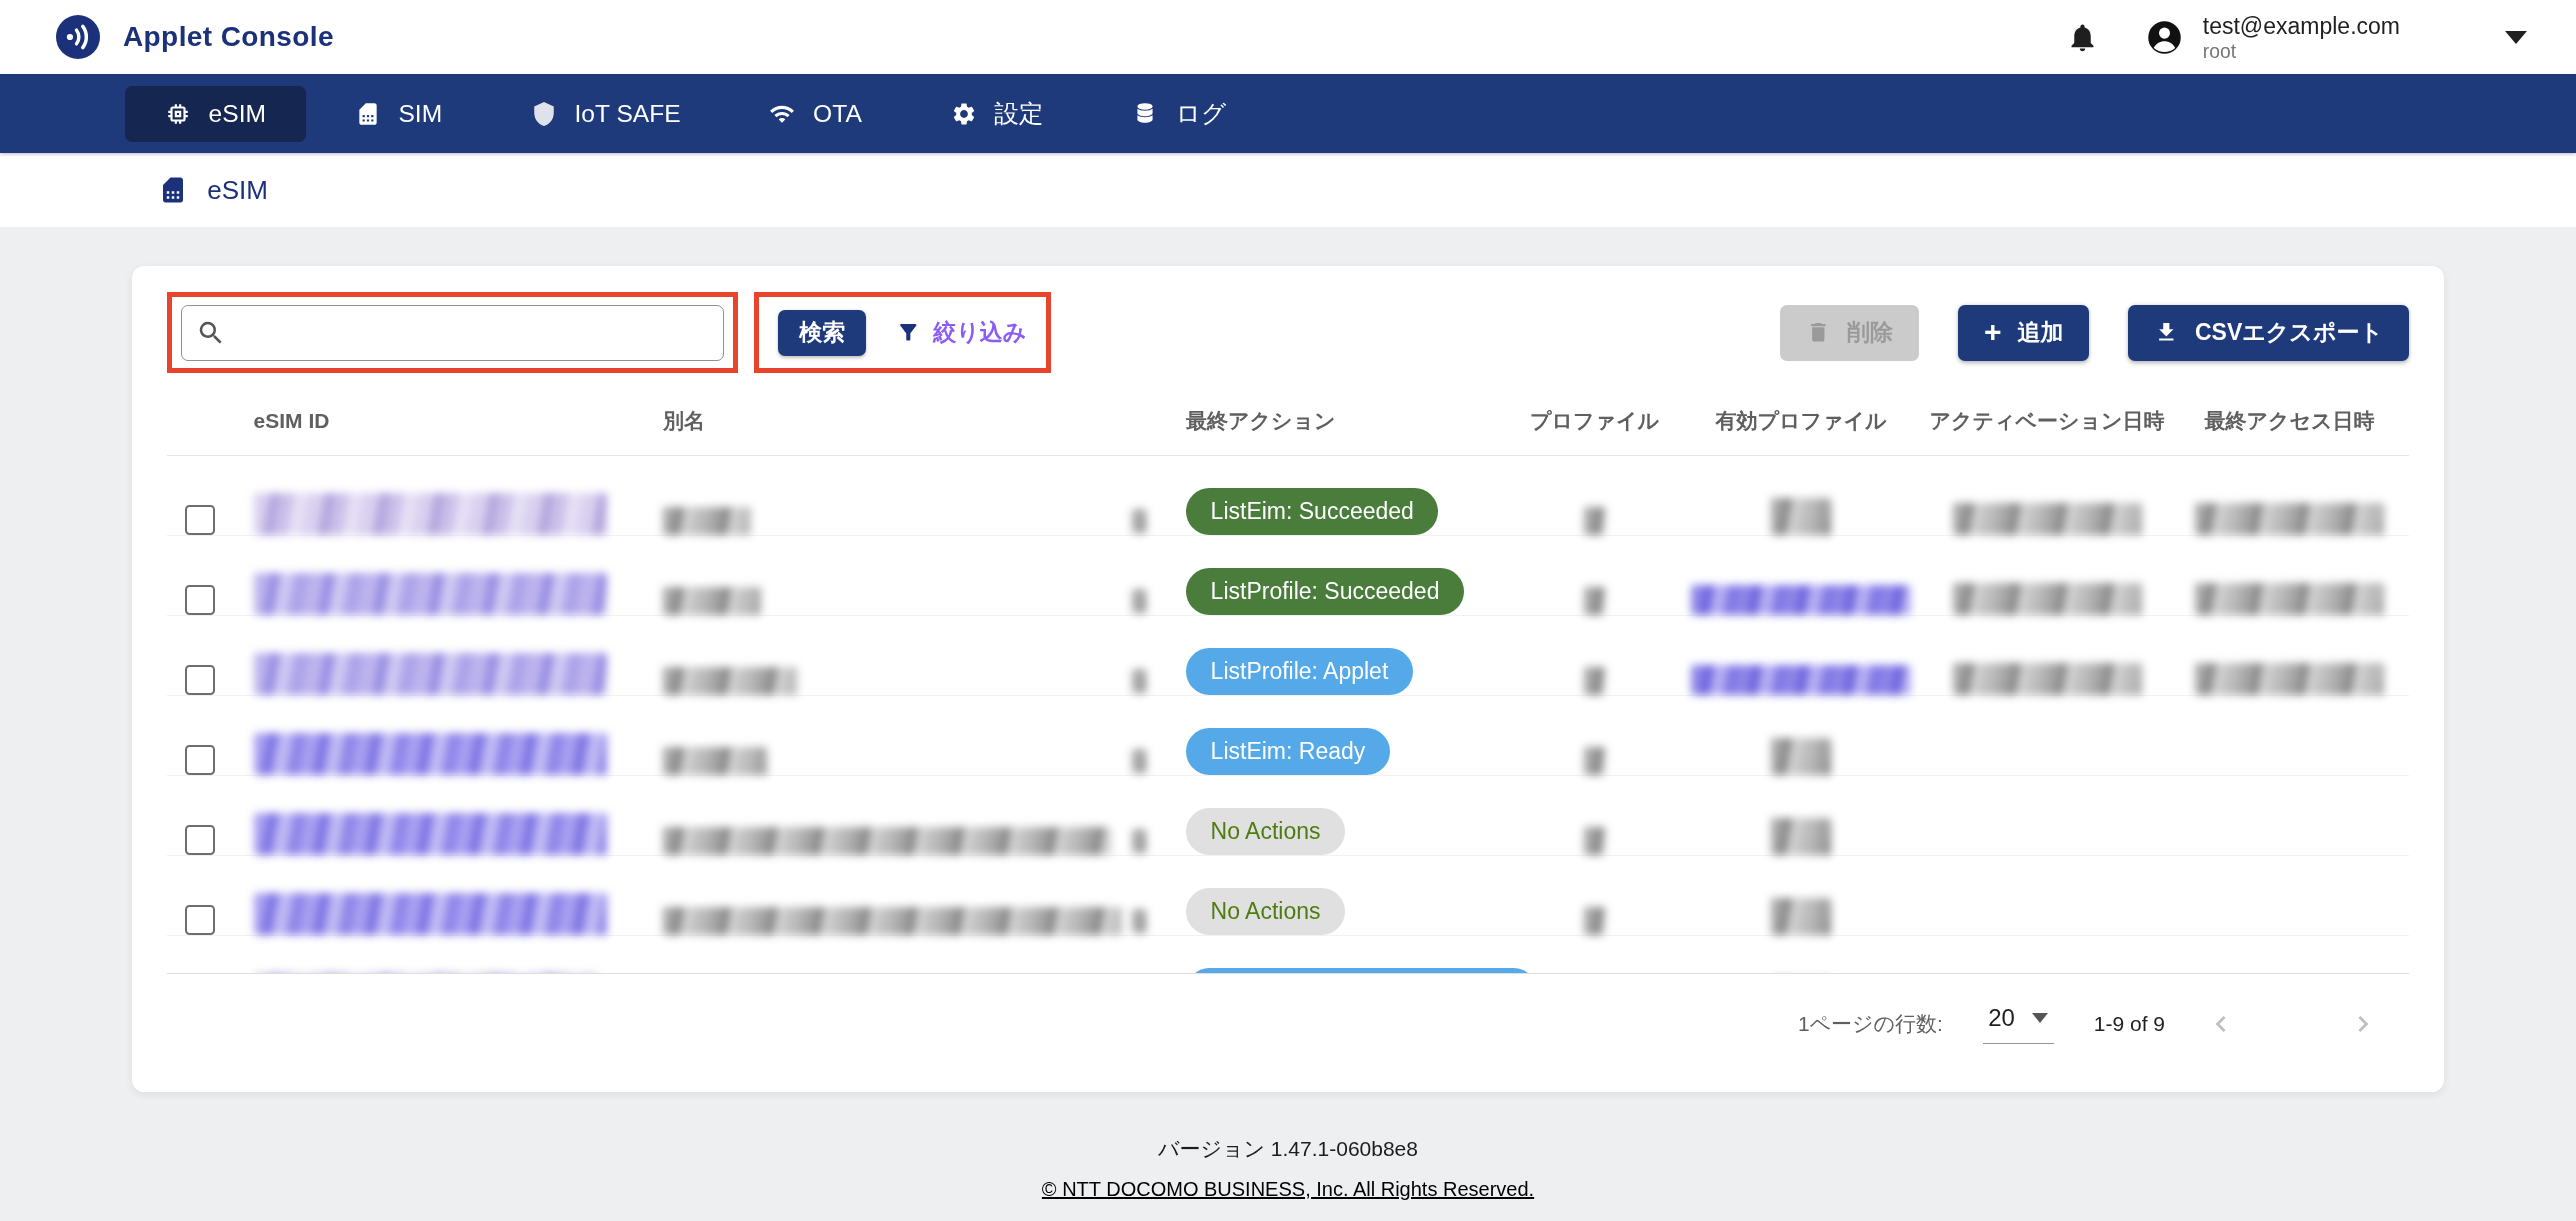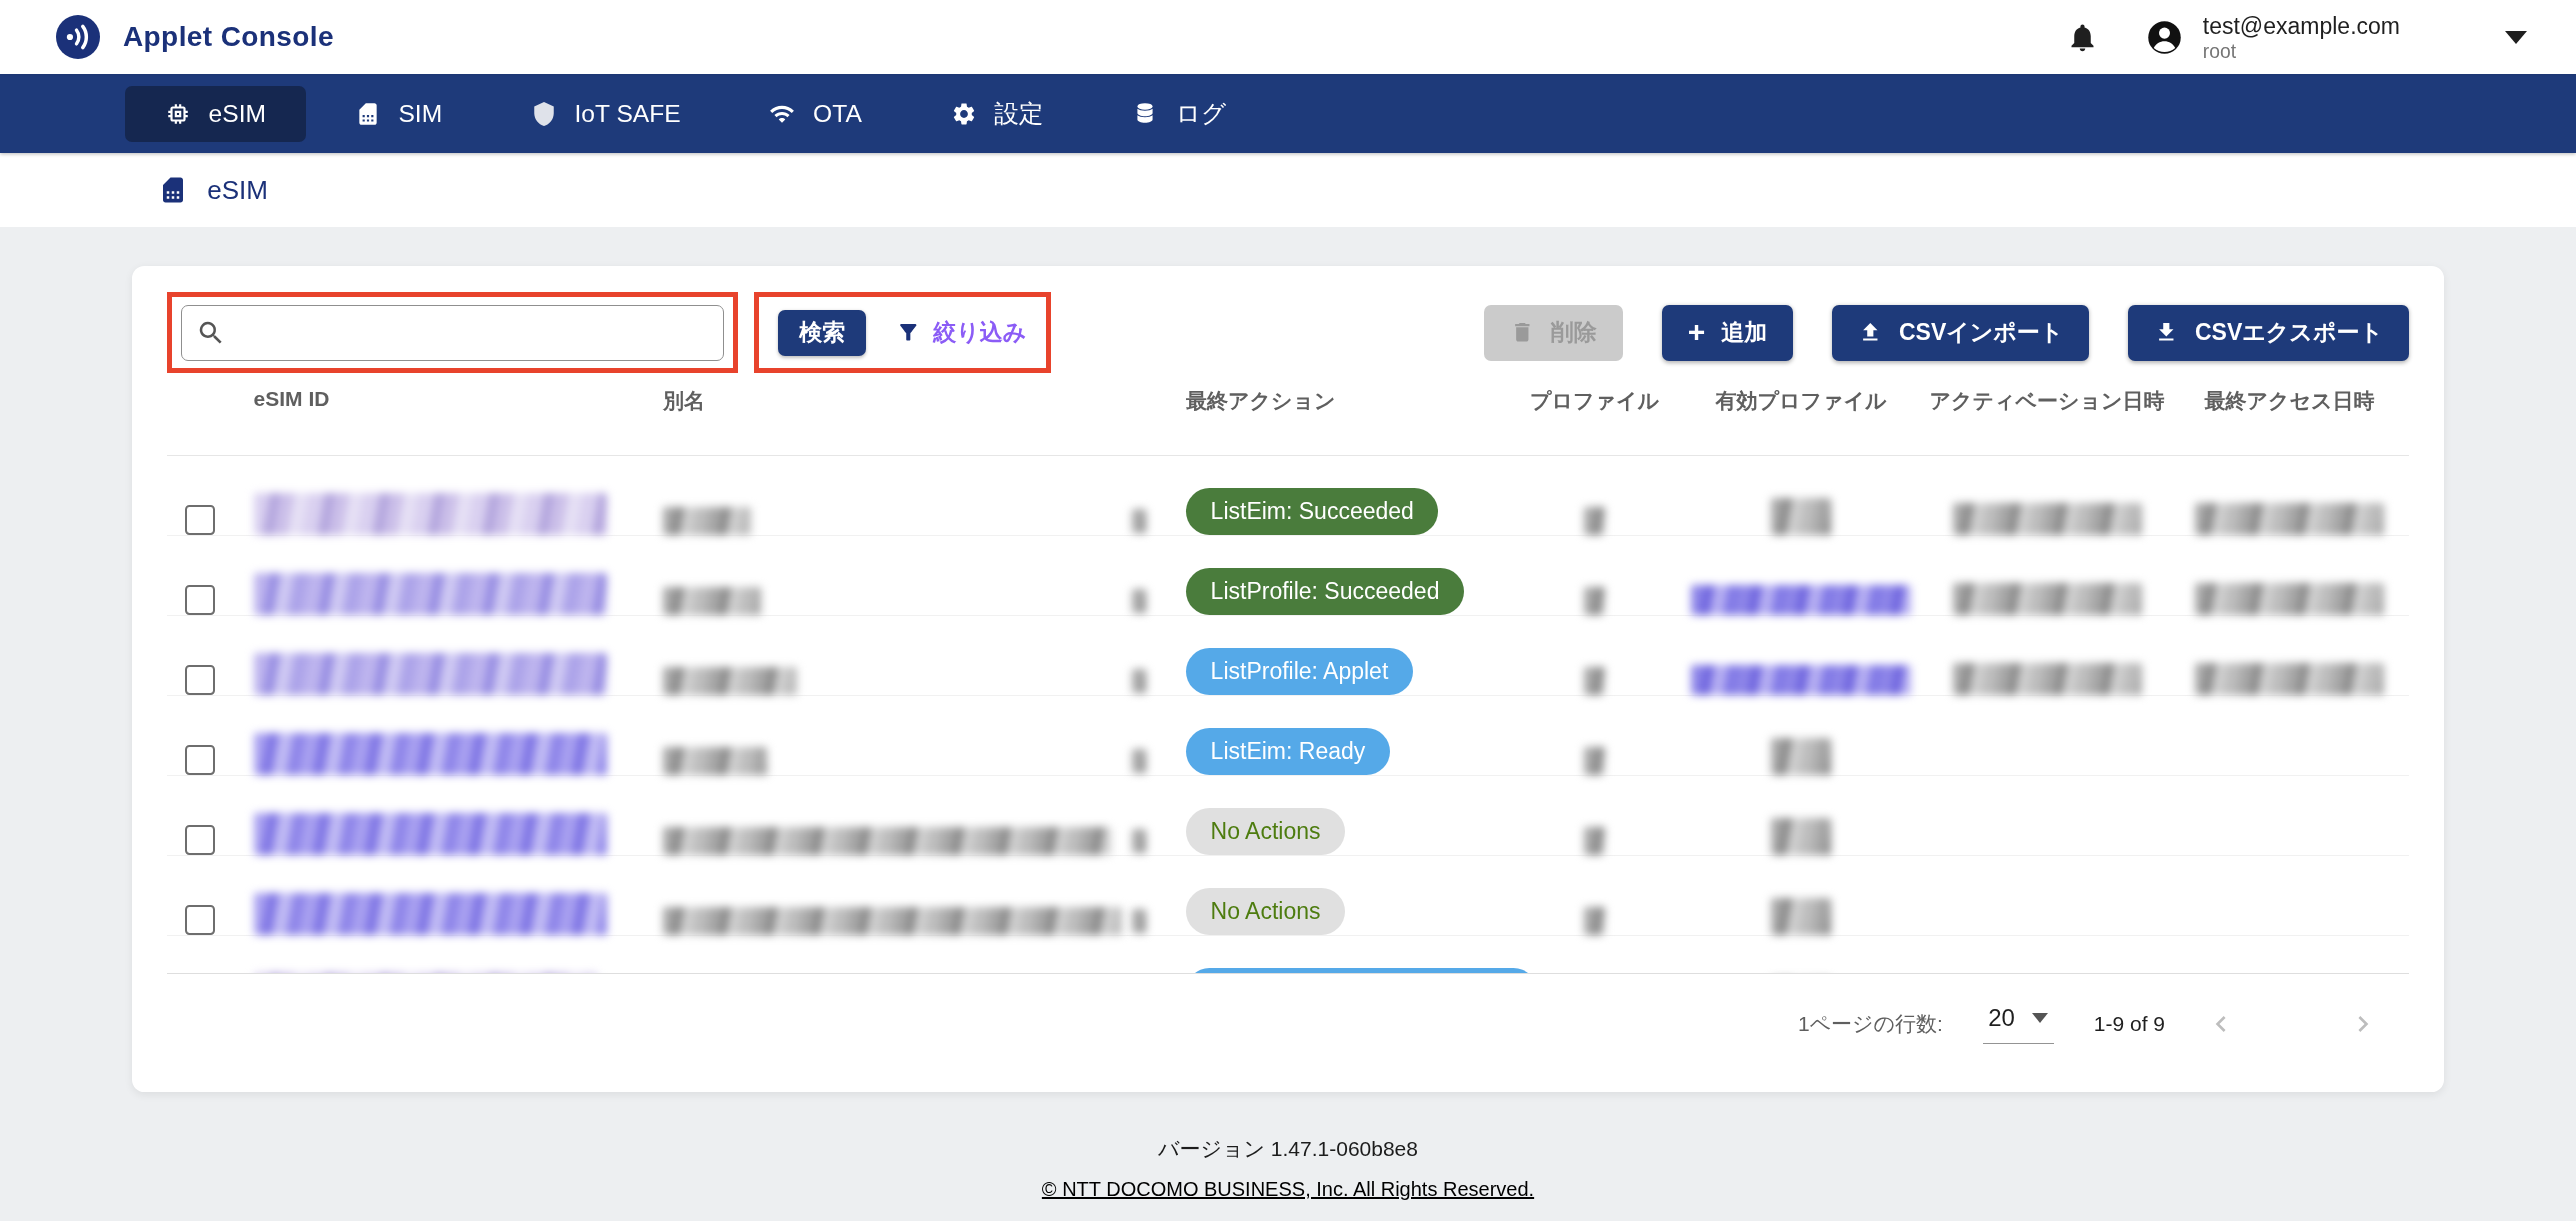--- a/index.html
+++ b/index.html
@@ -47,21 +47,21 @@
   .filter-link .icon { width: 24.6px; height: 24.6px; }
 
   .toolbar-right { margin-left: auto; display: flex; align-items: center; gap: 39px; }
   .btn { height: 56px; border-radius: 7px; padding: 0 26px; display: flex; align-items: center; gap: 16px; font-size: 23px; font-weight: bold; color: #fff; background: #1e3a7a; cursor: pointer; box-shadow: 0 1.8px 4.4px rgba(0,0,0,.3); white-space: nowrap; }
   .btn .icon { width: 24.6px; height: 24.6px; }
   .btn.disabled { background: #cbcbcb; color: #9a9a9a; box-shadow: none; cursor: default; }
   .btn .plus { font-size: 30px; font-weight: bold; line-height: 24.6px; }
 
   
   .table-viewport { height: 587px; overflow: hidden; border-bottom: 0.9px solid #dedede; margin-top: 14px; }
-  .thead { display: flex; align-items: flex-start; height: 69px; border-bottom: 0.9px solid #e6e6e6; color: #5f5f5f; font-size: 21px; font-weight: bold; }
+  .thead { display: flex; align-items: center; height: 69px; border-bottom: 0.9px solid #e6e6e6; color: #5f5f5f; font-size: 21px; font-weight: bold; }
   .tr { display: flex; align-items: flex-end; height: 80px; border-bottom: 1.8px solid #f1f1f1; }
   .cell { display: flex; align-items: center; }
   .c0 { width: 62px;  padding-left: 17.6px; }
   .c1 { width: 395px; padding-left: 24.6px; }
   .c2 { width: 536px; padding-left: 39px; padding-right: 14px; justify-content: space-between; }
   .c3 { width: 351px; padding-left: 26px; }
   .c4 { width: 167px; justify-content: center; }
   .c5 { width: 246px; justify-content: center; }
   .c6 { width: 246px; justify-content: center; }
   .c7 { flex: 1;      justify-content: center; }
@@ -232,28 +232,20 @@
           </span>
           <span>削除</span>
         </span>
         <span class="btn">
           <span class="plus">+</span>
           <span>追加</span>
         </span>
         <span class="btn">
           <span class="icon">
             <svg viewBox="0 0 24 24" width="24.6" height="24.6" fill="#fff">
-                <path d="M9 16h6v-6h4l-7-7-7 7h4v6zm-4 2h14v2H5v-2z"></path>
-              </svg>
-          </span>
-          <span>CSVインポート</span>
-        </span>
-        <span class="btn">
-          <span class="icon">
-            <svg viewBox="0 0 24 24" width="24.6" height="24.6" fill="#fff">
                 <path d="M19 9h-4V3H9v6H5l7 7 7-7zM5 18v2h14v-2H5z"></path>
               </svg>
           </span>
           <span>CSVエクスポート</span>
         </span>
       </div>
     </div>
 
     <div class="table-viewport">
       <div class="thead" id="thead">

